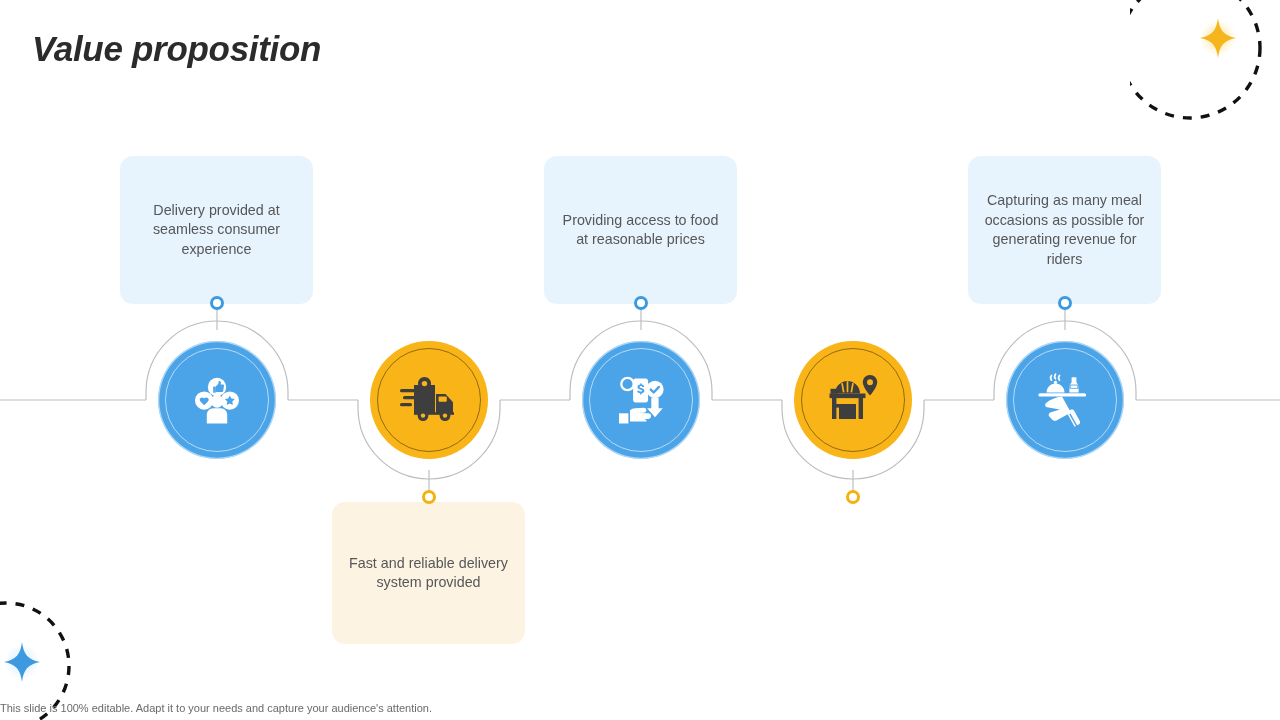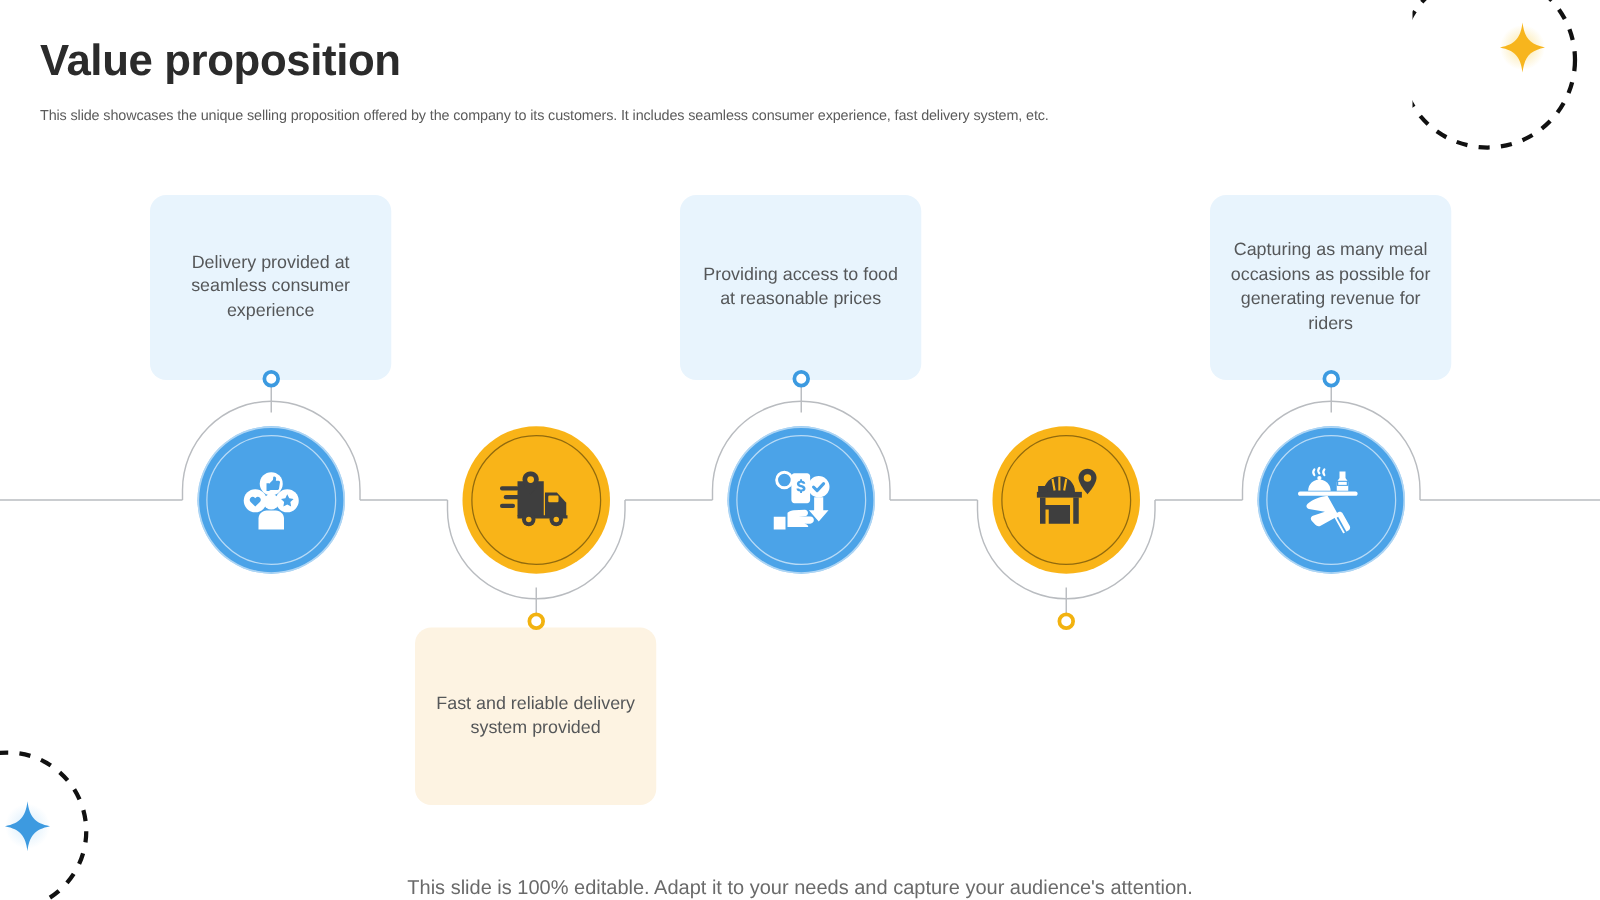--- a/index.html
+++ b/index.html
@@ -8,21 +8,21 @@
     background: #ffffff;
     font-family: "Liberation Sans", sans-serif;
     overflow: hidden;
   }
   .slide { position: relative; width: 1280px; height: 720px; background: #fff; }
 
   
   .title {
     position: absolute; left: 32px; top: 27px;
     font-size: 35px; font-weight: bold; color: #2b2b2b;
-    letter-spacing: -0.3px; line-height: 44px;
+    letter-spacing: -0.3px; line-height: 44px; font-style: italic;
   }
   .subtitle {
     position: absolute; left: 32px; top: 85px;
     font-size: 11.5px; color: #5b5b5b; line-height: 16px;
     letter-spacing: -0.1px;
   }
 
   
   .deco { position: absolute; pointer-events: none; }
   .deco-tr { right: 0px; top: -52px; }
@@ -78,30 +78,29 @@
   }
   .node.gold::after {
     content: ""; position: absolute; left: 7px; top: 7px; right: 7px; bottom: 7px;
     border-radius: 50%; border: 1.1px solid rgba(60,45,5,0.55);
   }
   .node svg { position: relative; z-index: 2; display: block; }
 
   
   .footer {
     position: absolute; left: 0; right: 0; top: 702px;
-    text-align: center; font-size: 16px; color: #6a6a6a;
+    text-align: left; font-size: 11px; color: #6a6a6a;
   }
 </style>
 </head>
 <body>
 
 <div class="slide">
 
   <div class="title">Value proposition</div>
-  <div class="subtitle">This slide showcases the unique selling proposition offered by the company to its customers. It includes seamless consumer experience, fast delivery system, etc.</div>
 
   <div class="deco deco-tr">
     <svg width="150" height="200" viewBox="0 0 150 200">
       <circle cx="60" cy="100" r="70" fill="none" stroke="#111" stroke-width="3.4" stroke-dasharray="9 9" stroke-linecap="butt"></circle>
     </svg>
   </div>
   <div class="deco deco-bl">
     <svg width="180" height="200" viewBox="0 0 180 200">
       <circle cx="68" cy="96" r="63" fill="none" stroke="#111" stroke-width="3.4" stroke-dasharray="9 9" stroke-linecap="butt"></circle>
     </svg>

